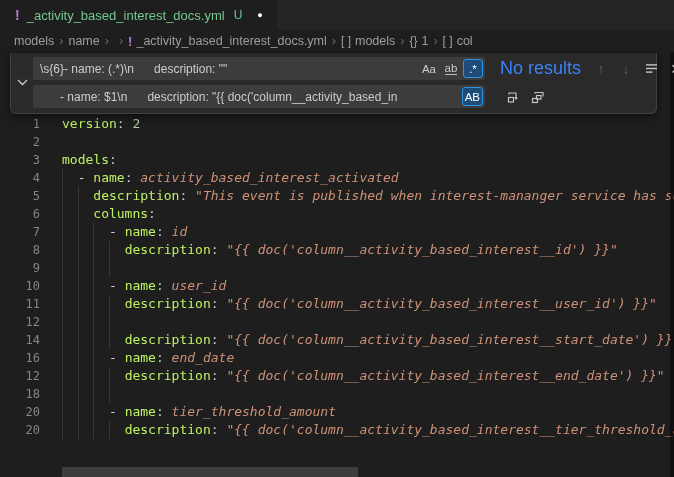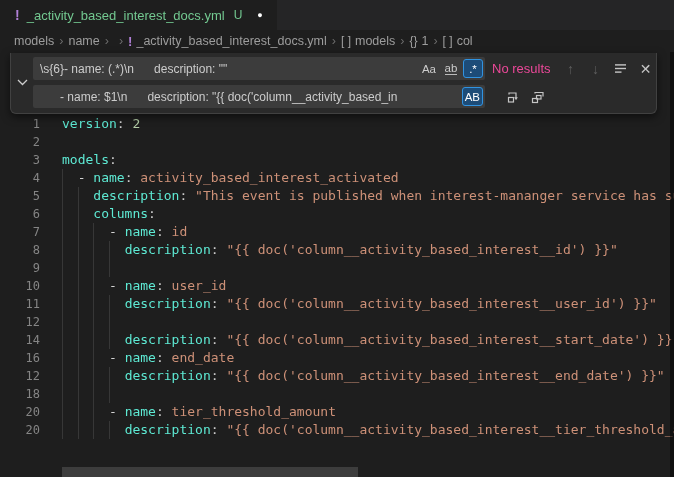--- a/index.html
+++ b/index.html
@@ -26,23 +26,23 @@
 
   
   .editor{position:absolute;top:52px;left:0;right:0;bottom:0;background:#1e1e1e;}
   .code-lines{position:absolute;top:63px;left:0;right:0;}
   .line{display:flex;height:18px;}
   .lnum{width:40px;flex:none;text-align:right;color:#858585;font-size:12px;line-height:18px;
         font-family:"DejaVu Sans Mono",monospace;user-select:none;}
   .lcode{flex:1;margin-left:22px;position:relative;white-space:pre;overflow:hidden;
          font-family:"DejaVu Sans Mono",monospace;font-size:13px;line-height:18px;color:#d4d4d4;}
   .guide{position:absolute;top:0;bottom:0;width:1px;background:#373737;}
-  .tk-k{color:#5eead4;}  
+  .tk-k{color:#bef264;}  
   .tk-p{color:#cccccc;}  
-  .tk-s{color:#ce9178;}  
+  .tk-s{color:#ce9178;font-style:italic;}  
   .tk-n{color:#b5cea8;}  
   .tk-w{color:#d4d4d4;}  
   .hscrollbar{position:absolute;left:62px;bottom:0;width:296px;height:10px;
               background:rgba(121,121,121,0.35);}
   .right-shadow{position:absolute;top:0;right:0;bottom:0;width:4px;background:rgba(0,0,0,0.45);}
 
   
   .find-widget{position:absolute;top:53px;left:10px;width:647px;height:61px;z-index:10;
                background:#2a2a2a;border:1px solid #414141;border-top:none;
                border-radius:0 0 6px 6px;box-shadow:0 3px 9px rgba(0,0,0,0.55);
@@ -51,21 +51,21 @@
   .fw-rows{flex:1;display:flex;flex-direction:column;gap:5px;min-width:0;}
   .frow{display:flex;align-items:center;height:23px;gap:3px;}
   .finput{display:flex;align-items:center;background:#3c3c3c;height:23px;border-radius:2px;
           padding:0 2px 0 7px;width:452px;flex:none;box-sizing:border-box;gap:2px;}
   .ftext{flex:1;font-size:12px;color:#cccccc;white-space:pre;overflow:hidden;min-width:0;}
   .opt{min-width:20px;height:19px;padding:0 2px;border-radius:3px;display:flex;align-items:center;
        justify-content:center;font-size:11.5px;color:#cccccc;border:1px solid transparent;
        box-sizing:border-box;cursor:pointer;flex:none;}
   .opt.active{background:#1d4c78;border-color:#3193e0;color:#ffffff;}
   .wwt{border-bottom:1px solid #bbbbbb;padding-bottom:0px;line-height:1.1;}
-  .results{font-size:13px;color:#ec4899;margin:0 6px 0 4px;white-space:nowrap;flex:none;}
+  .results{font-size:18px;color:#3b82f6;margin:0 6px 0 12px;white-space:nowrap;flex:none;}
   .iconbtn{width:22px;height:22px;display:flex;align-items:center;justify-content:center;
            border-radius:4px;color:#c5c5c5;font-size:14px;cursor:pointer;flex:none;}
   .iconbtn.disabled{color:#5f5f5f;}
   .iconbtn svg{display:block;}
 </style>
 </head>
 <body>
 
 <div class="window">
 

